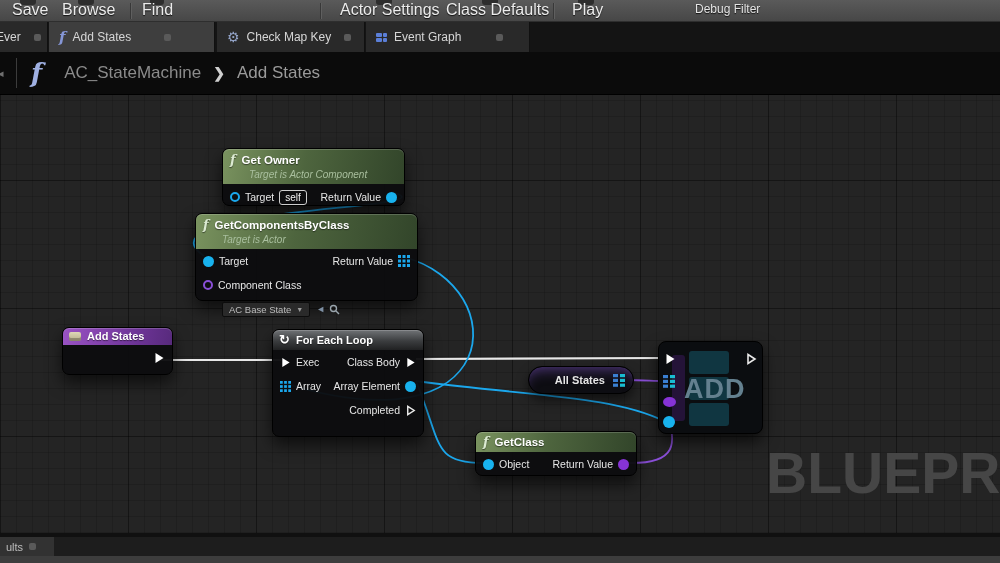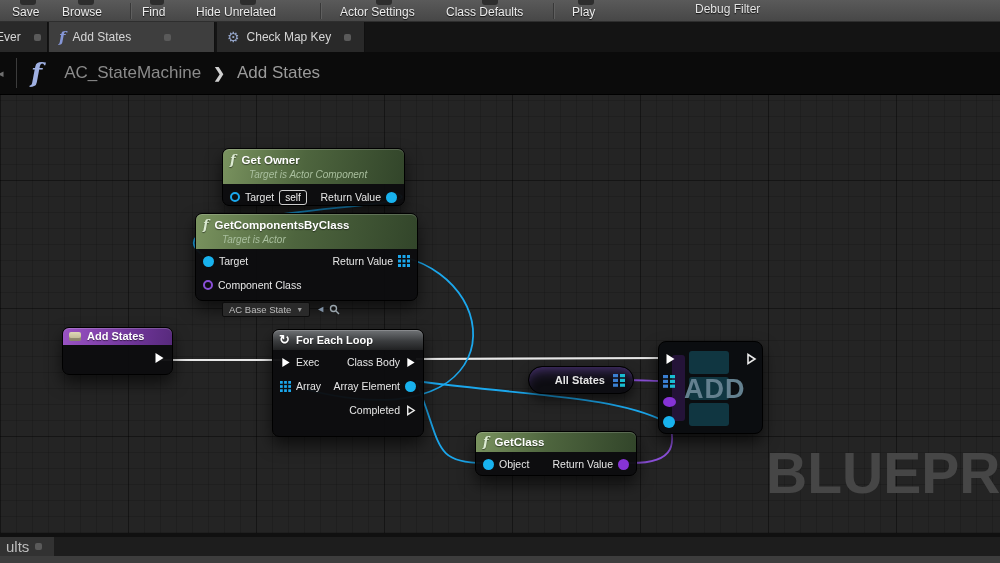--- a/index.html
+++ b/index.html
@@ -3,21 +3,21 @@
 <meta charset="utf-8">
 <style>
   * { margin:0; padding:0; box-sizing:border-box; }
   html,body { width:1000px; height:563px; background:#1a1a1a; font-family:"Liberation Sans",sans-serif; overflow:hidden; }
   .screen { position:relative; width:1000px; height:563px; overflow:hidden; background:#232323; }
 
   
   .toolbar { position:absolute; left:0; top:0; width:1000px; height:22px;
     background:linear-gradient(#5a5a5a,#474747); border-bottom:1px solid #2e2e2e; z-index:10; }
   .tbtn { position:absolute; top:0; height:22px; }
-  .tlabel { position:absolute; bottom:3px; left:0; white-space:nowrap; font-size:12px; color:#ececec; text-shadow:0 1px 1px rgba(0,0,0,.8);margin-top:30px; }
+  .tlabel { position:absolute; bottom:3px; left:0; white-space:nowrap; font-size:16px; color:#ececec; text-shadow:0 1px 1px rgba(0,0,0,.8);margin-top:30px; }
   .sliver { position:absolute; top:0; height:5px; background:#262626; border-radius:0 0 3px 3px; opacity:.85; }
   .tsep { position:absolute; top:3px; width:1px; height:16px; background:#383838; box-shadow:1px 0 0 #5f5f5f; }
   .debug-filter { position:absolute; top:2px; font-size:12px; color:#e4e4e4; text-shadow:0 1px 1px rgba(0,0,0,.8); }
 
   
   .tabbar { position:absolute; left:0; top:22px; width:1000px; height:30px; background:#141414; z-index:10; }
   .tab { position:absolute; top:0; height:30px; background:#292929; display:flex; align-items:center; gap:7px; padding:0 10px; border-right:1px solid #101010; }
   .tab.active { background:#3e3e3e; }
   .tab-label { font-size:12px; color:#d6d6d6; white-space:nowrap; }
   .tabdot { width:7px; height:7px; background:#5a5a5a; border-radius:2px; margin-left:6px; flex:0 0 auto; }
@@ -94,24 +94,20 @@
     </div>
     <div class="tbtn" style="left:62px;width:50px">
       <span class="sliver" style="left:16px;width:16px"></span>
       <span class="tlabel">Browse</span>
     </div>
     <span class="tsep" style="left:130px"></span>
     <div class="tbtn" style="left:142px;width:32px">
       <span class="sliver" style="left:8px;width:14px"></span>
       <span class="tlabel">Find</span>
     </div>
-    <div class="tbtn" style="left:196px;width:104px">
-      <span class="sliver" style="left:44px;width:16px"></span>
-      <span class="tlabel">Hide Unrelated</span>
-    </div>
     <span class="tsep" style="left:320px"></span>
     <div class="tbtn" style="left:340px;width:88px">
       <span class="sliver" style="left:36px;width:16px"></span>
       <span class="tlabel">Actor Settings</span>
     </div>
     <div class="tbtn" style="left:446px;width:88px">
       <span class="sliver" style="left:36px;width:16px"></span>
       <span class="tlabel">Class Defaults</span>
     </div>
     <span class="tsep" style="left:553px"></span>
@@ -129,20 +125,30 @@
     </div>
     <div class="tab active" style="left:49px;width:166px">
       <span class="fx tabfx">f</span>
       <span class="tab-label">Add States</span>
       <span class="tabdot" style="margin-left:26px"></span>
     </div>
     <div class="tab" style="left:217px;width:148px">
       <span class="gear">⚙</span>
       <span class="tab-label">Check Map Key</span>
       <span class="tabdot"></span>
+    </div>
+    <div class="tab" style="left:366px;width:164px">
+      <span class="eg-icon">
+          <i></i>
+          <i></i>
+          <i></i>
+          <i></i>
+        </span>
+      <span class="tab-label">Event Graph</span>
+      <span class="tabdot" style="margin-left:28px"></span>
     </div>
   </div>
 
   <div class="graph">
 
     <div class="watermark">BLUEPRINT</div>
 
     <svg class="wires" width="1000" height="481" viewBox="0 0 1000 481">
       <path d="M160,308 L281,308" fill="none" stroke-width="2.2" stroke="#e8e8e8"></path>
       <path d="M416,307 L664,306" fill="none" stroke-width="2.2" stroke="#e8e8e8"></path>
@@ -361,19 +367,19 @@
       <svg class="apin" style="left:86px;top:11px" width="12" height="12" viewBox="0 0 12 12">
           <path d="M3 1.5 L10 6 L3 10.5 Z" fill="none" stroke="#e8e8e8" stroke-width="1.6"></path>
         </svg>
     </div>
 
   </div>
 
   <div style="position:absolute;left:0;top:533px;width:1000px;height:4px;background:#101010"></div>
   <div style="position:absolute;left:0;top:537px;width:1000px;height:19px;background:#1d1d1d">
     <div style="position:absolute;left:0;top:0;width:54px;height:19px;background:#323232;display:flex;align-items:center;gap:6px;padding:0 6px">
-      <span style="font-size:15px;color:#bdbdbd">ults</span>
+      <span style="font-size:11px;color:#bdbdbd">ults</span>
       <span class="tabdot" style="margin:0"></span>
     </div>
   </div>
   <div style="position:absolute;left:0;top:556px;width:1000px;height:7px;background:#3d3d3d"></div>
 
 </div>
 
 </body></html>

